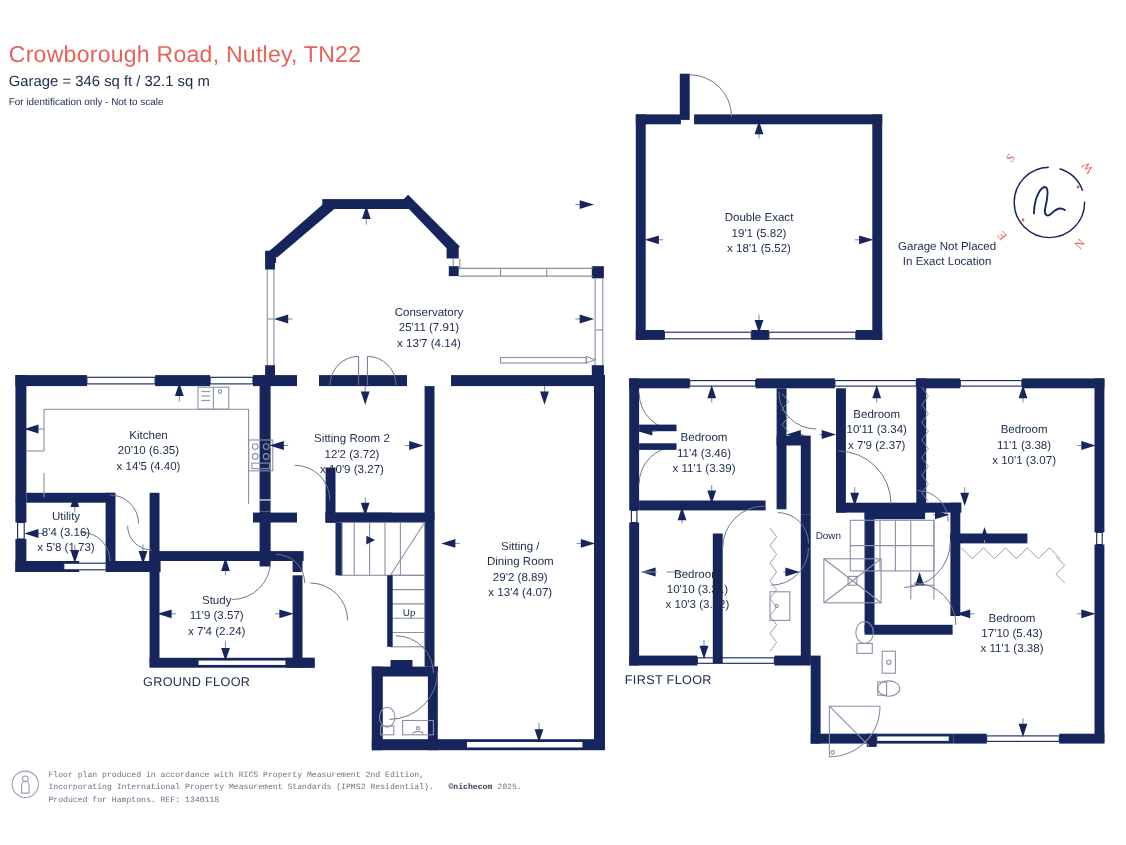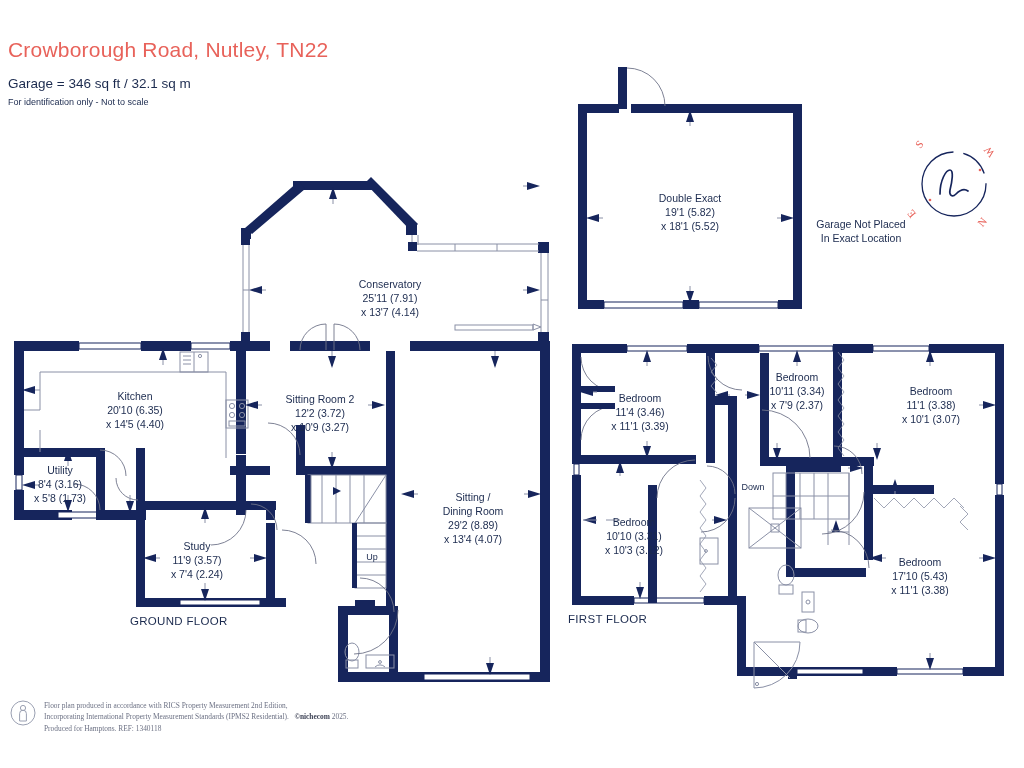--- a/index.html
+++ b/index.html
@@ -2,21 +2,21 @@
 <html><head>
 <meta charset="utf-8">
 <style>
   html,body{margin:0;padding:0;background:#ffffff;}
   body{width:1024px;height:768px;position:relative;overflow:hidden;
        font-family:"Liberation Sans","DejaVu Sans",sans-serif;color:#1b2a4e;}
 
   
   #header{position:absolute;left:8px;top:38px;}
   #plan-title{font-size:21px;color:#e8625a;font-weight:400;letter-spacing:.2px;
-              margin:0 0 13px 0;line-height:1.15;}
+              margin:0 0 3px 0;line-height:1.15;}
   .area-line{font-size:13.5px;color:#1b2a4e;line-height:1.35;}
   #disclaimer{font-size:9px;color:#1b2a4e;margin-top:4px;}
 
   
   #plan-canvas{position:absolute;left:0;top:0;width:1024px;height:768px;}
 
   
   .room-label{position:absolute;text-align:center;font-size:10.5px;line-height:1.32;
               color:#1b2a4e;white-space:nowrap;transform:translateX(-50%);}
   .room-label .nm{display:block;}
@@ -28,21 +28,21 @@
   .stair-word{position:absolute;font-size:9px;color:#1b2a4e;transform:translateX(-50%);}
 
   
   #compass{position:absolute;left:902px;top:132px;width:104px;height:104px;}
   #compass .letter{position:absolute;font-size:11px;color:#e8625a;font-family:"Liberation Serif",serif;}
 
   
   #footer{position:absolute;left:10px;top:700px;display:flex;align-items:flex-start;gap:8px;}
   #footer-icon{width:26px;height:26px;flex:none;}
   #footer-text{font-size:7.4px;line-height:1.55;color:#6c7184;
-               font-family:Liberation Serif, serif;}
+               font-family:Liberation Mono, monospace;}
   #footer-text .brand{color:#3c4154;font-weight:600;}
 </style>
 </head>
 <body>
 
 <div id="header">
   <div id="plan-title">Crowborough Road, Nutley, TN22</div>
   <div class="area-line">Garage = 346 sq ft / 32.1 sq m</div>
   <div id="disclaimer">For identification only - Not to scale</div>
 </div>

